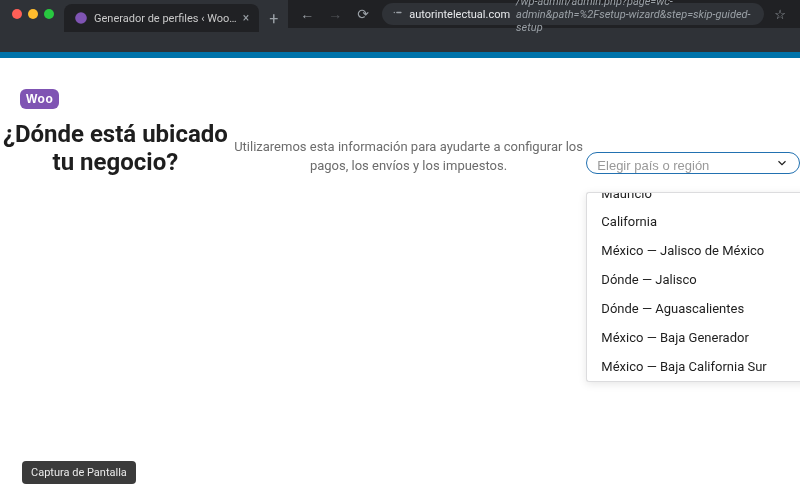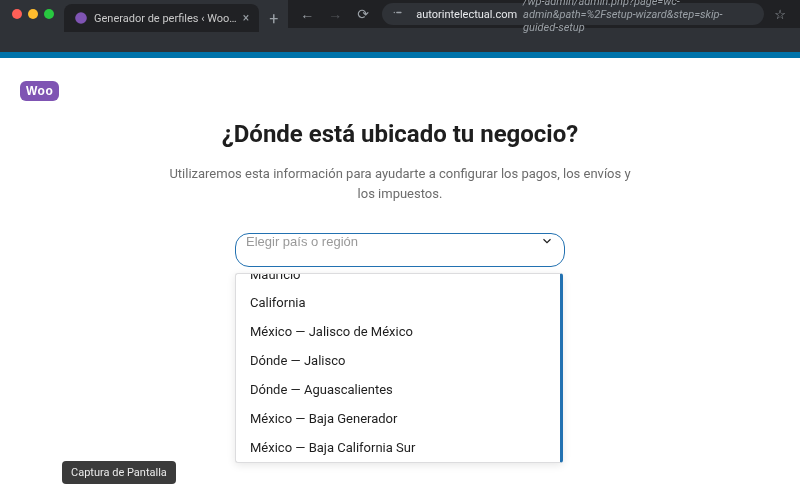--- a/index.html
+++ b/index.html
@@ -16,47 +16,47 @@
   .tab { background: #202124; color: #c9c9c9; font-size: 11px; padding: 6px 10px; border-radius: 8px 8px 0 0; display: flex; align-items: center; gap: 6px; min-width: 170px; height: 28px; }
   .tab .favicon { width: 14px; height: 14px; display: flex; align-items: center; justify-content: center; }
   .tab .title { flex: 1; white-space: nowrap; overflow: hidden; text-overflow: ellipsis; }
   .tab .close-x { font-size: 12px; color: #9aa0a6; }
   .newtab { color: #9aa0a6; font-size: 16px; padding: 0 10px 4px 10px; }
 
   .addr-row { height: 28px; background: #202124; display: flex; align-items: center; padding: 0 10px; gap: 10px; }
   .nav-btn { color: #9aa0a6; font-size: 14px; width: 18px; text-align: center; }
   .addr-bar { flex: 1; background: #2f3237; border-radius: 14px; height: 22px; display: flex; align-items: center; padding: 0 10px; gap: 6px; color: #c9c9c9; font-size: 11px; }
   .addr-secure { color: #c9c9c9; font-size: 11px; }
-  .addr-domain { color: #e8eaed; margin-left: 7px; }
+  .addr-domain { color: #e8eaed; }
   .addr-path { color: #9aa0a6; font-style: italic; }
   .star { color: #9aa0a6; font-size: 13px; padding-right: 4px; }
 
   
   .progress-bar { height: 6px; background: #0073aa; width: 100%; }
 
   
   .page { background: #fff; height: calc(500px - 60px - 6px); position: relative; }
-  .woo-logo { position: absolute; top: 22px; left: 20px; text-align: right; }
+  .woo-logo { position: absolute; top: 30px; left: 20px; text-align: right; }
   .woo-logo .badge { background: #7f54b3; color: #fff; font-weight: 700; font-size: 12px; padding: 3px 6px; border-radius: 6px; letter-spacing: 0.5px; font-family: Arial, sans-serif; }
 
-  .center { display: flex; flex-direction: column; align-items: center; padding-top: 62px; }
+  .center { display: flex; flex-direction: row; align-items: center; padding-top: 62px; }
   .heading { font-size: 24px; font-weight: 700; color: #1e1e1e; text-align: center; }
   .subtext { font-size: 13px; color: #6c6c6c; text-align: center; margin-top: 16px; max-width: 480px; line-height: 1.5; }
 
   .select-wrap { margin-top: 30px; width: 330px; position: relative; }
-  .select-box { border: 1.5px solid #2271b1; border-radius: 14px; height: 34px; display: flex; align-items: flex-start; padding: 0 10px; cursor: text; }
+  .select-box { border: 1.5px solid #2271b1; border-radius: 14px; height: 22px; display: flex; align-items: flex-end; padding: 0 10px; cursor: text; }
   .select-box input { border: none; outline: none; flex: 1; font-size: 13px; color: #1e1e1e; background: transparent; }
   .select-box input::placeholder { color: #999; }
   .chev { color: #1e1e1e; font-size: 14px; }
 
   .dropdown { position: absolute; top: 40px; left: 0; width: 328px; background: #fff; border: 1px solid #dcdcde; border-radius: 3px; box-shadow: 0 2px 8px rgba(0,0,0,0.1); max-height: 220px; overflow: hidden; border-right: 3px solid #2271b1; }
   .dropdown .partial { color: #1e1e1e; font-size: 13px; padding: 2px 14px 6px 14px; overflow: hidden; height: 14px; display: flex; align-items: flex-end; }
   .dropdown .opt { color: #1e1e1e; font-size: 13px; padding: 7px 14px; cursor: pointer; }
 
-  .tooltip { position: absolute; bottom: 8px; left: 22px; background: #3b3b3b; color: #eaeaea; font-size: 11px; padding: 5px 9px; border-radius: 4px; margin-left: 40px; }
+  .tooltip { position: absolute; bottom: 8px; left: 22px; background: #3b3b3b; color: #eaeaea; font-size: 11px; padding: 5px 9px; border-radius: 4px; }
 </style>
 </head>
 <body>
 
 <div class="browser-chrome">
   <div class="tab-strip">
     <div class="traffic-lights">
       <div class="tl tl-red"></div>
       <div class="tl tl-yellow"></div>
       <div class="tl tl-green"></div>

